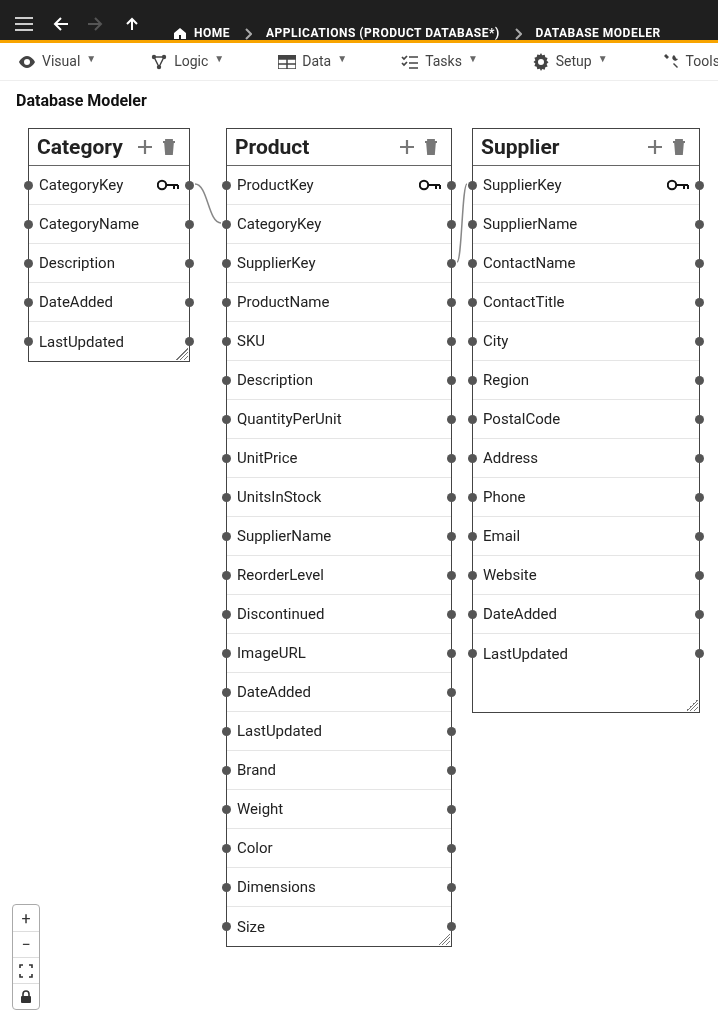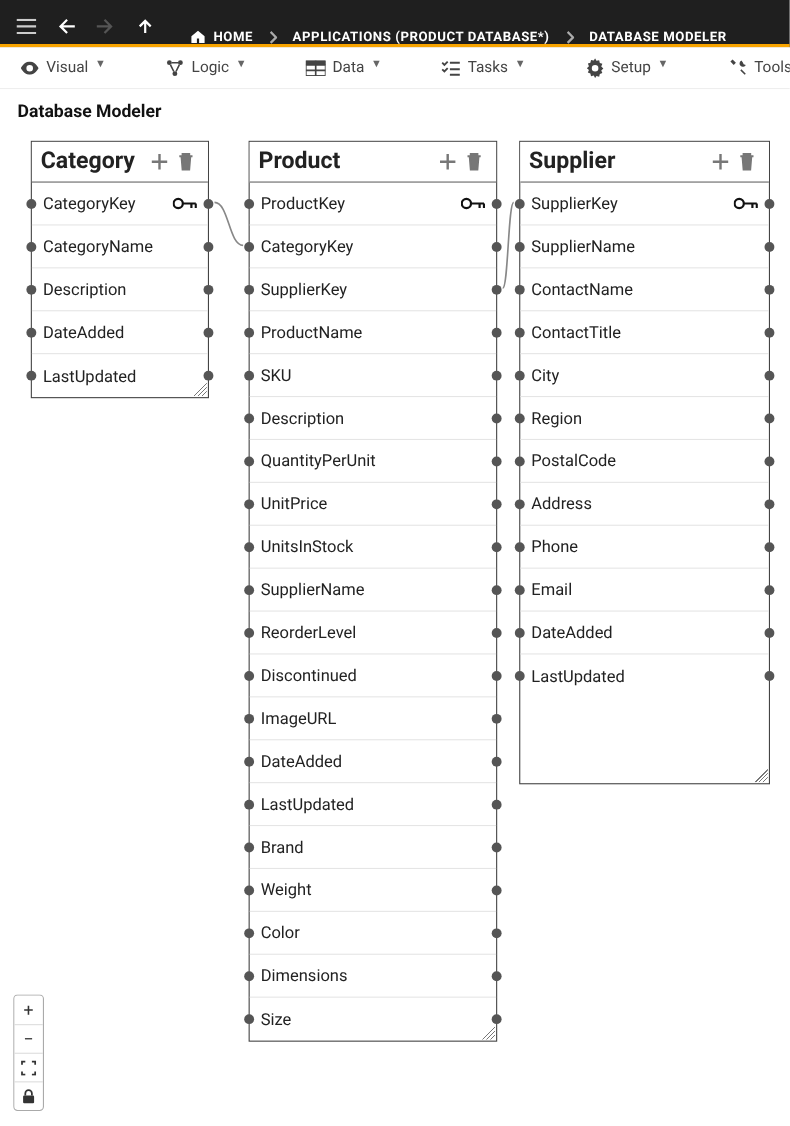--- a/index.html
+++ b/index.html
@@ -408,20 +408,25 @@
           <span>Phone</span>
           <div class="port l" style="top: 15px;"></div>
           <div class="port r" style="top: 15px;"></div>
         </div>
         <div class="row">
           <span>Email</span>
           <div class="port l" style="top: 15px;"></div>
           <div class="port r" style="top: 15px;"></div>
         </div>
         <div class="row">
+          <span>Website</span>
+          <div class="port l" style="top: 15px;"></div>
+          <div class="port r" style="top: 15px;"></div>
+        </div>
+        <div class="row">
           <span>DateAdded</span>
           <div class="port l" style="top: 15px;"></div>
           <div class="port r" style="top: 15px;"></div>
         </div>
         <div class="row">
           <span>LastUpdated</span>
           <div class="port l" style="top: 15px;"></div>
           <div class="port r" style="top: 15px;"></div>
         </div>
       </div>

